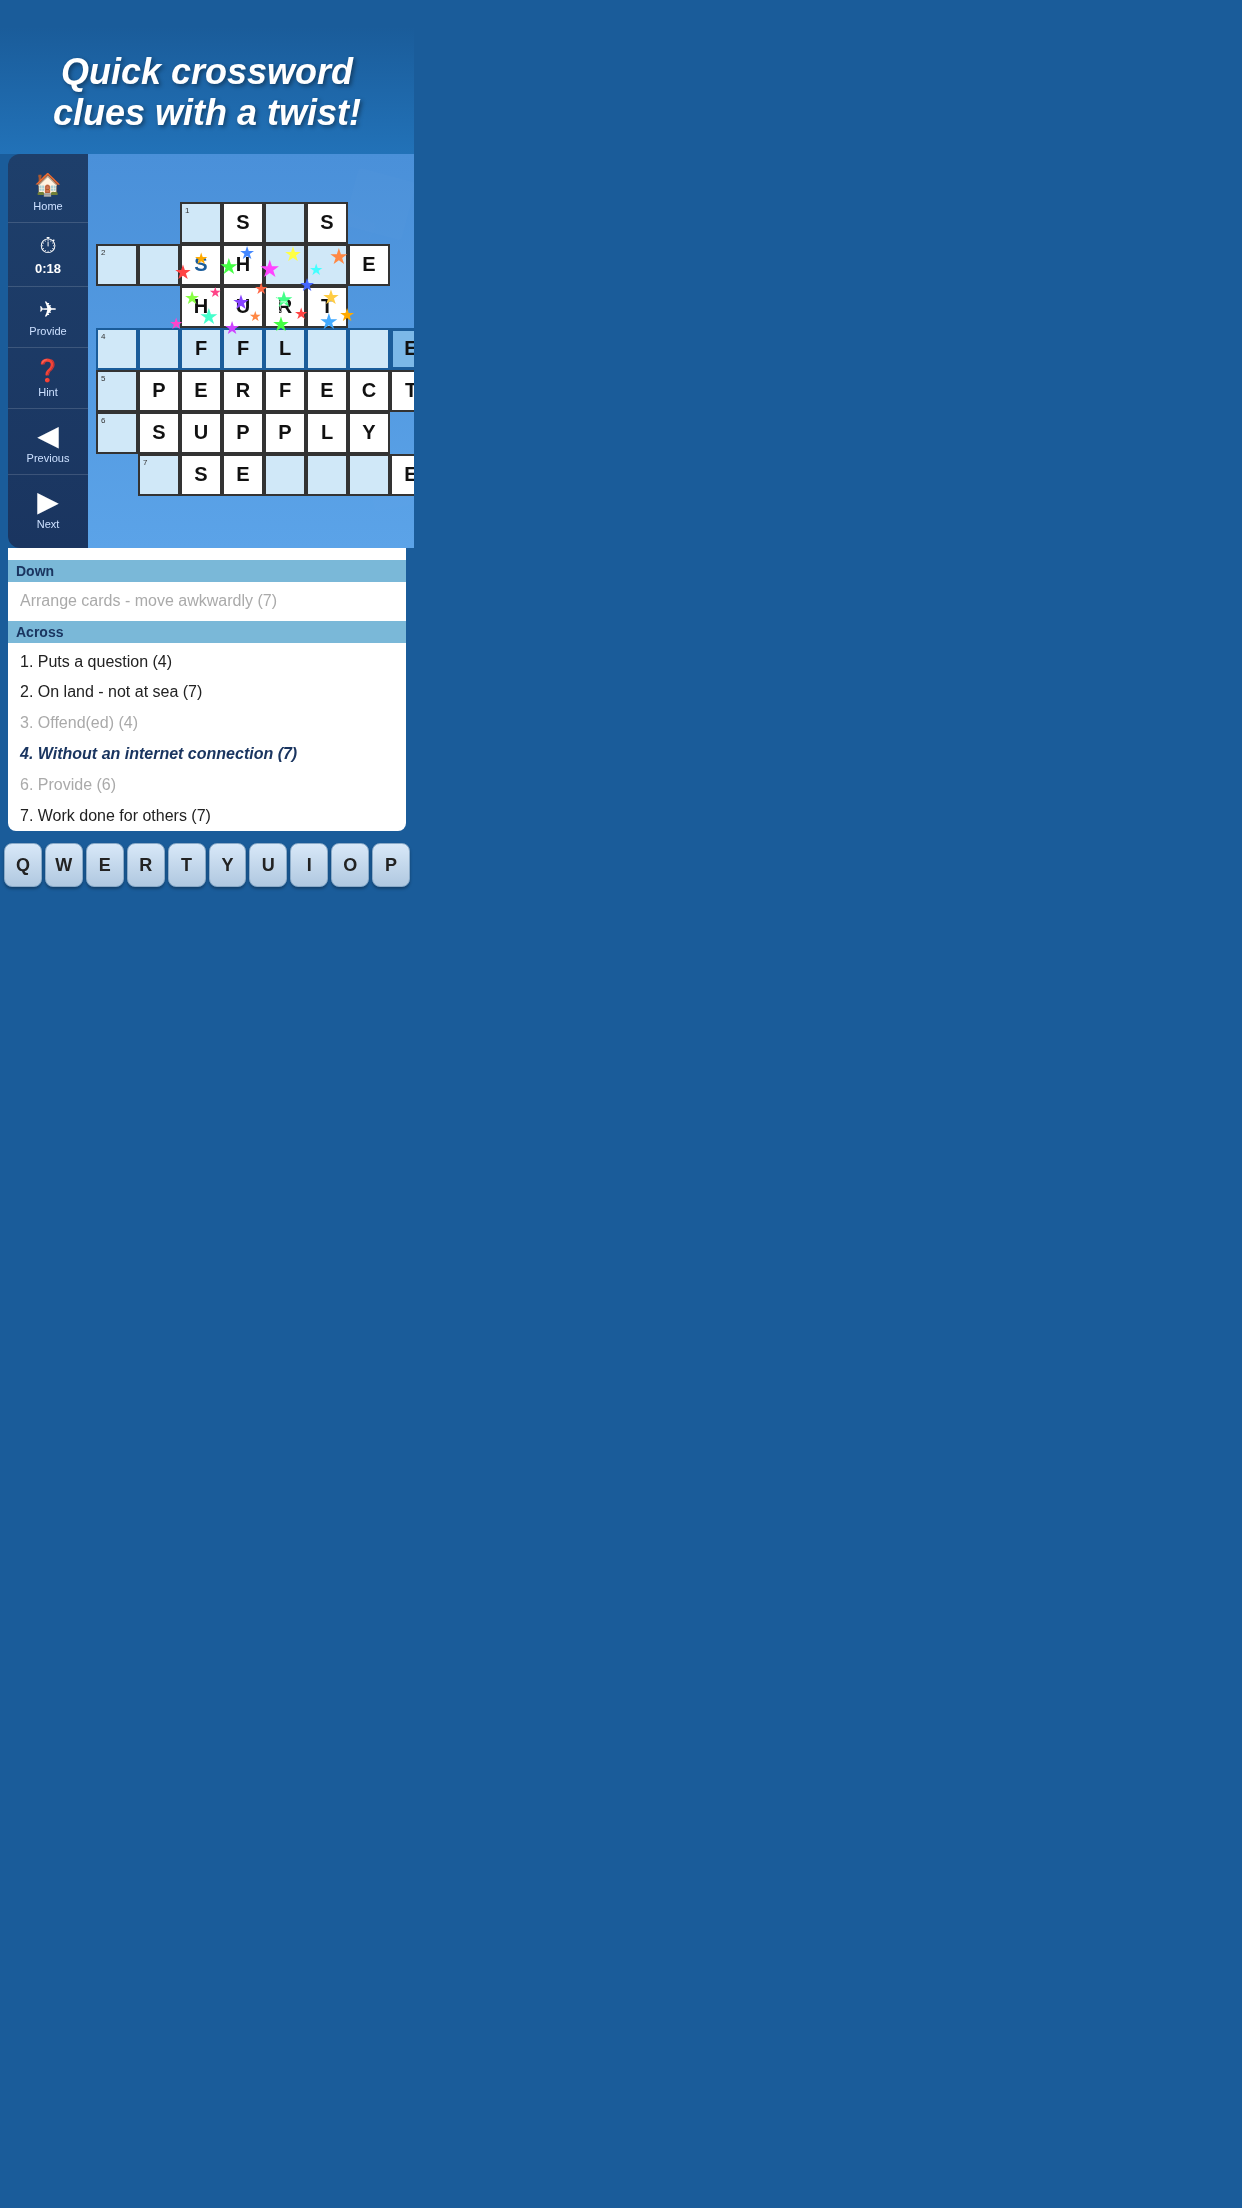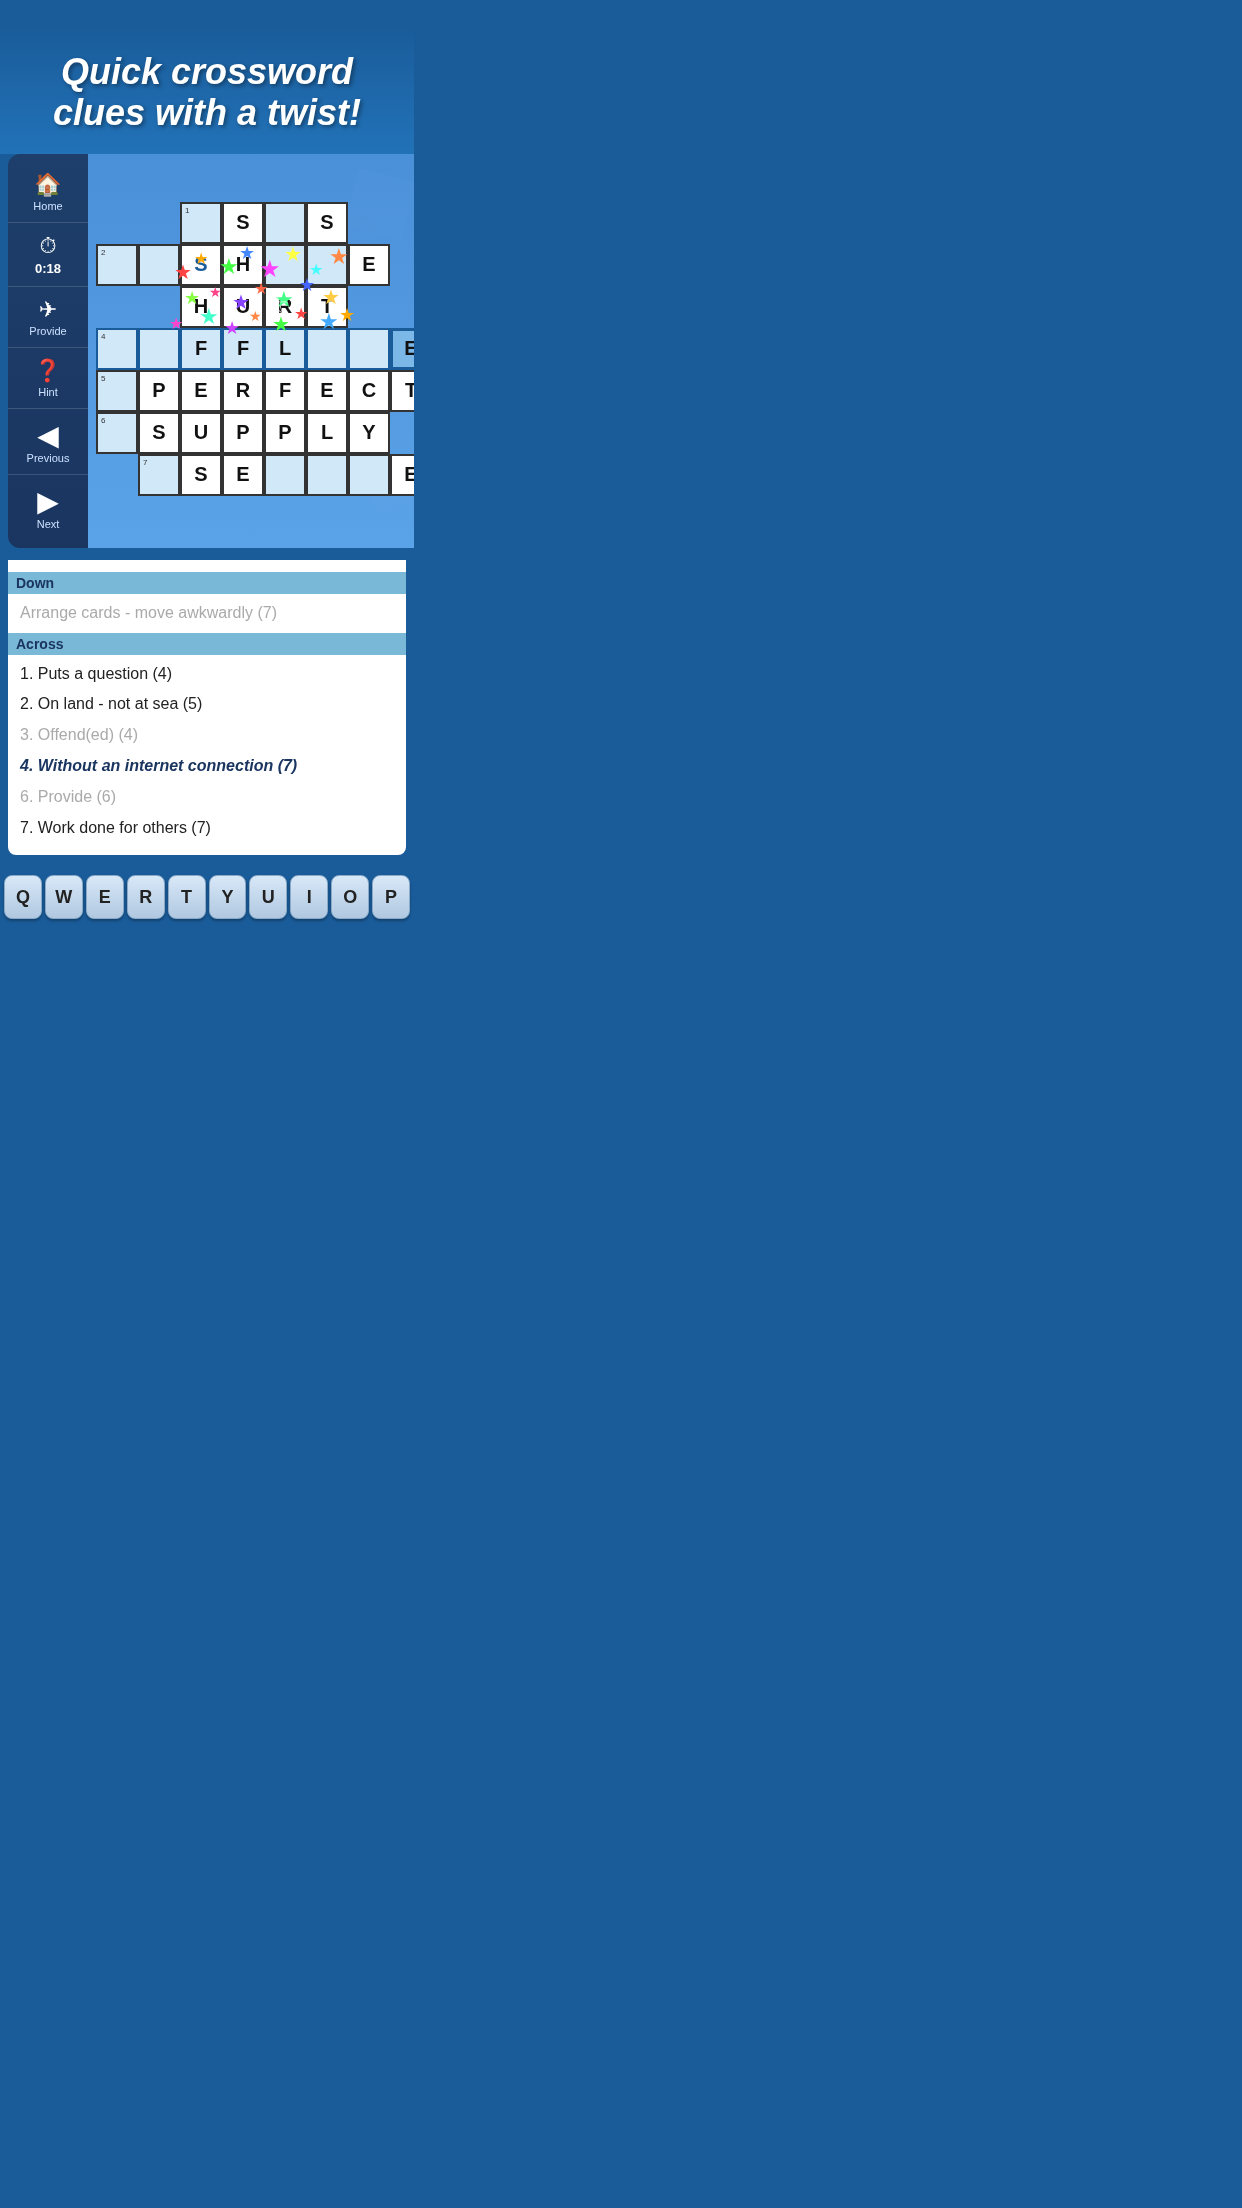--- a/index.html
+++ b/index.html
@@ -149,23 +149,23 @@
       transform: translate(-50%, -50%);
       width: 200px;
       height: 160px;
       pointer-events: none;
       z-index: 10;
     }
 
     
     .clues-section {
       background: white;
-      margin: 12px 8px;
+      margin: 0 8px;
       border-radius: 0 0 8px 8px;
-      padding: 8px 12px 12px;
+      padding: 8px 12px 0;
     }
     .clue-group-header {
       background: #7ab8d8;
       color: #1a3560;
       font-weight: bold;
       font-size: 14px;
       padding: 3px 8px;
       margin: 4px -12px;
     }
     .clue-item {
@@ -516,21 +516,21 @@
   <div class="clue-item grey">Arrange cards - move awkwardly (7)</div>
 
   <div class="clue-group-header">Across</div>
 
   <div class="clue-item dark">
     <span>1.</span>
     <span>Puts a question (4)</span>
   </div>
   <div class="clue-item dark">
     <span>2.</span>
-    <span>On land - not at sea (5)</span>
+    <span>On land - not at sea (7)</span>
   </div>
   <div class="clue-item grey">
     <span>3.</span>
     <span>Offend(ed) (4)</span>
   </div>
   <div class="clue-item active">
     <span>4.</span>
     <span>Without an internet connection (7)</span>
   </div>
   <div class="clue-item grey">

